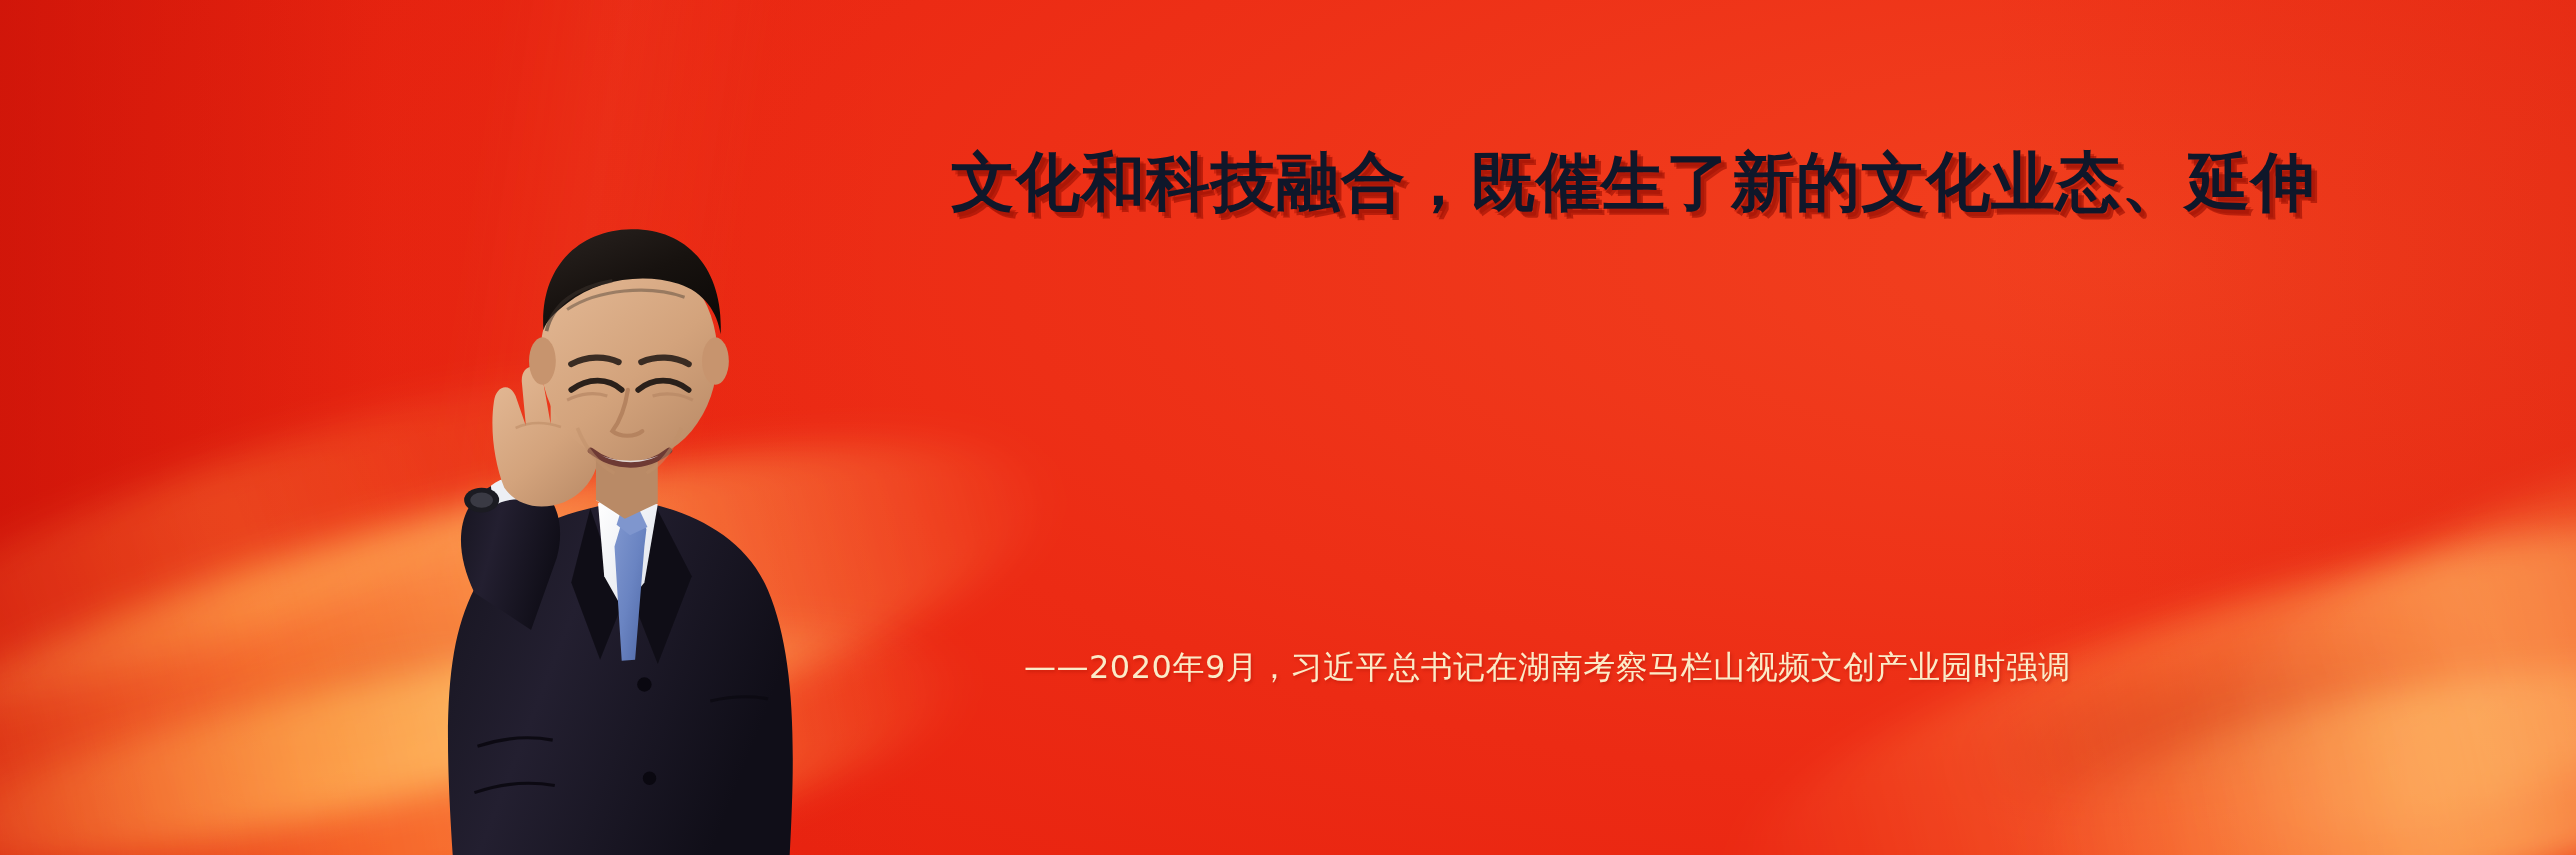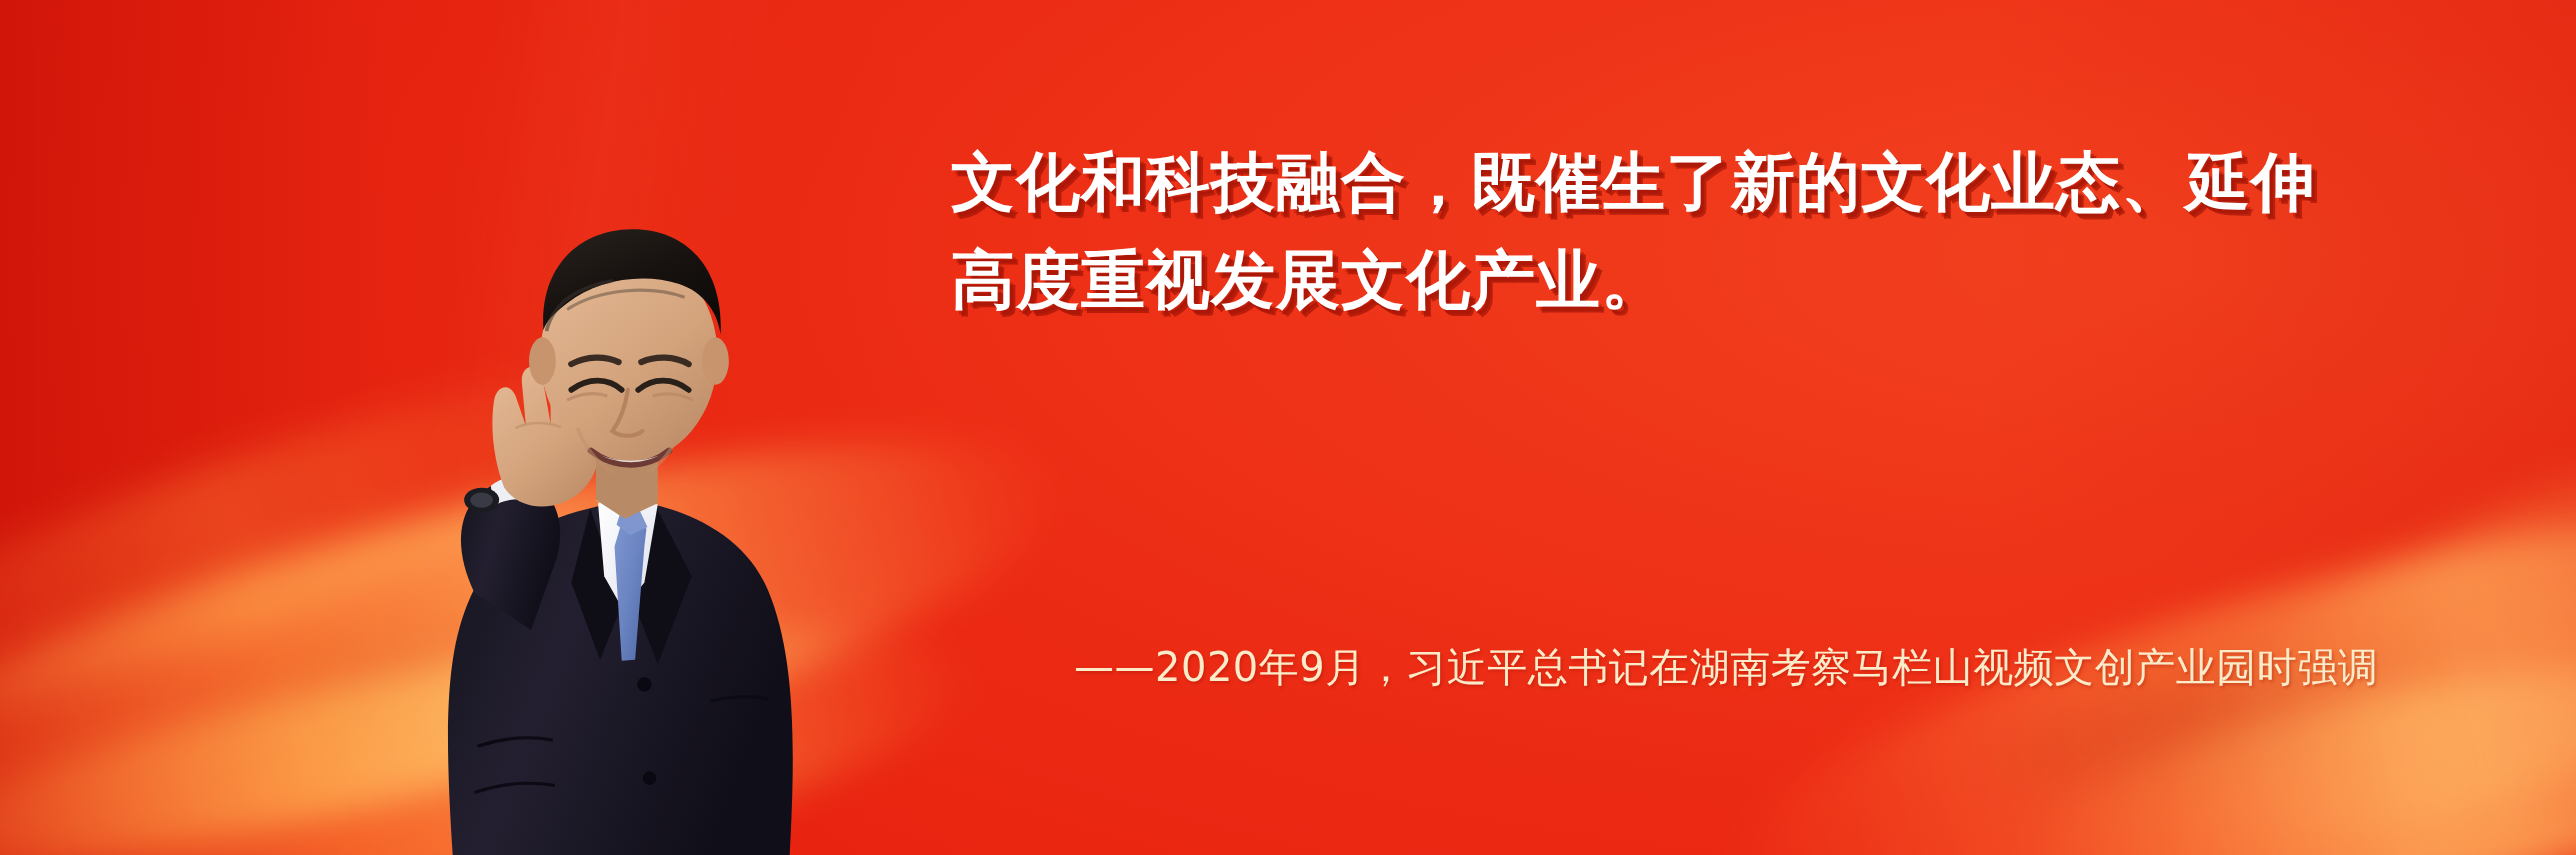--- a/index.html
+++ b/index.html
@@ -112,37 +112,37 @@
   #figure svg { display:block; width:100%; height:100%; }
 
   
   .quote {
     position: absolute;
     left: 951px;
     top: 133px;
     width: 1494px;
   }
   .qline {
-    color: #ffffff;
+    color: #0f172a;
     font-size: 64px;
     line-height: 98px;
     letter-spacing: 1px;
     font-weight: 700;
     white-space: nowrap;
     text-shadow:
       5.7px 5.7px 0 rgba(154,16,4,0.62),
       3.6px 3.6px 0 rgba(170,22,6,0.50);
   }
 
   .attribution {
     position: absolute;
-    left: 1074px;
+    left: 1024px;
     top: 647px;
     color: #FBEBC8;
-    font-size: 40px;
+    font-size: 32px;
     line-height: 40px;
     letter-spacing: 0.5px;
     font-weight: 400;
     white-space: nowrap;
     text-shadow: 1.5px 1.5px 3.1px rgba(150,14,3,0.35);
   }
 </style>
 </head>
 <body>
 
@@ -282,19 +282,18 @@
         <path d="M600 610 C640 632 688 632 724 610 C694 628 632 628 600 610 Z" fill="#F0F0F0" opacity=".85"></path>
 
         <path d="M560 560 C576 600 600 630 632 648" stroke="#BF8F6A" stroke-width="7" fill="none" opacity=".5"></path>
         <path d="M762 560 C746 600 724 630 694 648" stroke="#BF8F6A" stroke-width="7" fill="none" opacity=".5"></path>
       </g>
     </svg>
   </div>
 
   <div class="quote">
     <div class="qline">文化和科技融合，既催生了新的文化业态、延伸</div>
-    <div class="qline">高度重视发展文化产业。</div>
   </div>
 
   <div class="attribution">——2020年9月，习近平总书记在湖南考察马栏山视频文创产业园时强调</div>
 
 </div>
 
 
 </body></html>

